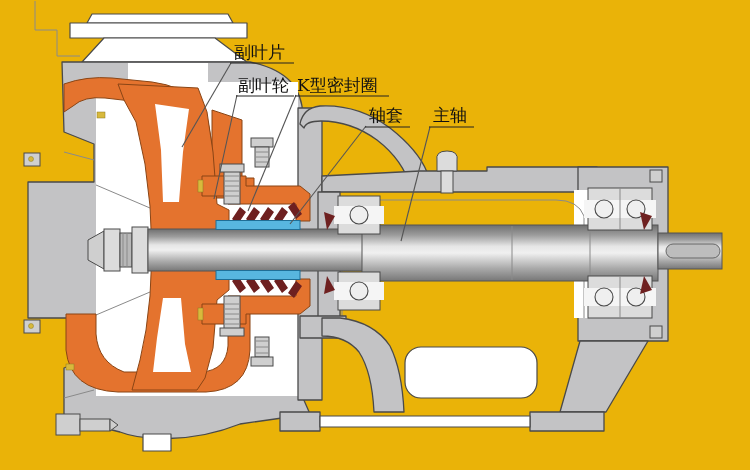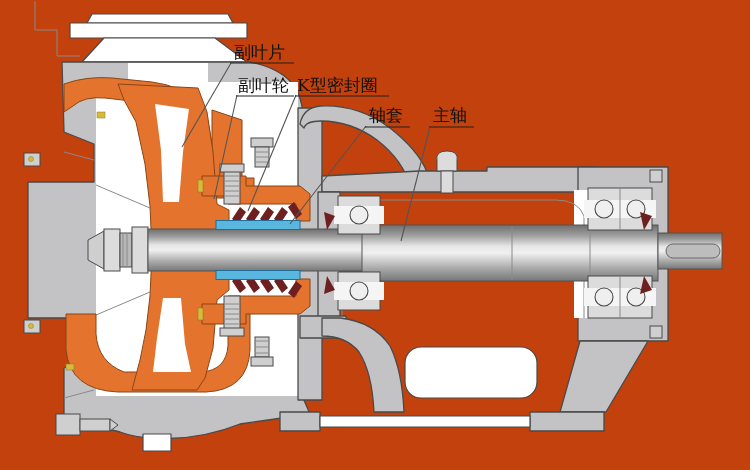--- a/index.html
+++ b/index.html
@@ -1,20 +1,20 @@
 <!DOCTYPE html>
 <html style="--orange: #E4732E; --casing: #C3C3C5; --blue: #58B6DF; --darkred: #6E2020; --yellow: #D8B93C; --line: #4A4A4A;"><head>
 <meta charset="utf-8">
 <style>
   :root{
     --orange:#E4732E; --casing:#C3C3C5; --blue:#58B6DF;
     --darkred:#6E2020; --yellow:#D8B93C; --line:#4A4A4A;
   }
   html,body{margin:0;padding:0;background:#fff;}
-  .stage{width:750px;height:470px;position:relative;background:#c2410c;overflow:hidden;}
+  .stage{width:750px;height:470px;position:relative;background:#eab308;overflow:hidden;}
   svg{display:block;}
   .cg{fill:var(--casing);stroke:var(--line);stroke-width:1.3;stroke-linejoin:round;}
   .og{fill:var(--orange);stroke:#8a4515;stroke-width:1;stroke-linejoin:round;}
   .wt{fill:#fff;stroke:var(--line);stroke-width:1.2;stroke-linejoin:round;}
   .wtn{fill:#fff;stroke:none;}
   .lg{fill:#DCDCDC;stroke:var(--line);stroke-width:1;}
   .mg{fill:#CFCFCF;stroke:var(--line);stroke-width:1;}
   .bl{fill:var(--blue);stroke:#1F6E96;stroke-width:1;}
   .dr{fill:var(--darkred);stroke:none;}
   .yl{fill:var(--yellow);stroke:#8a7a20;stroke-width:.5;}

